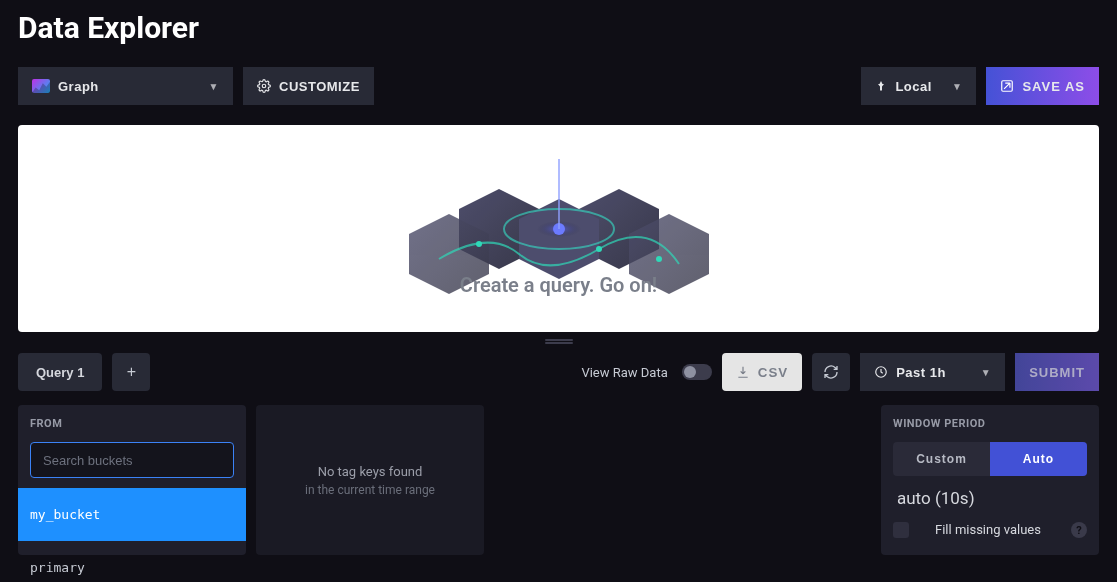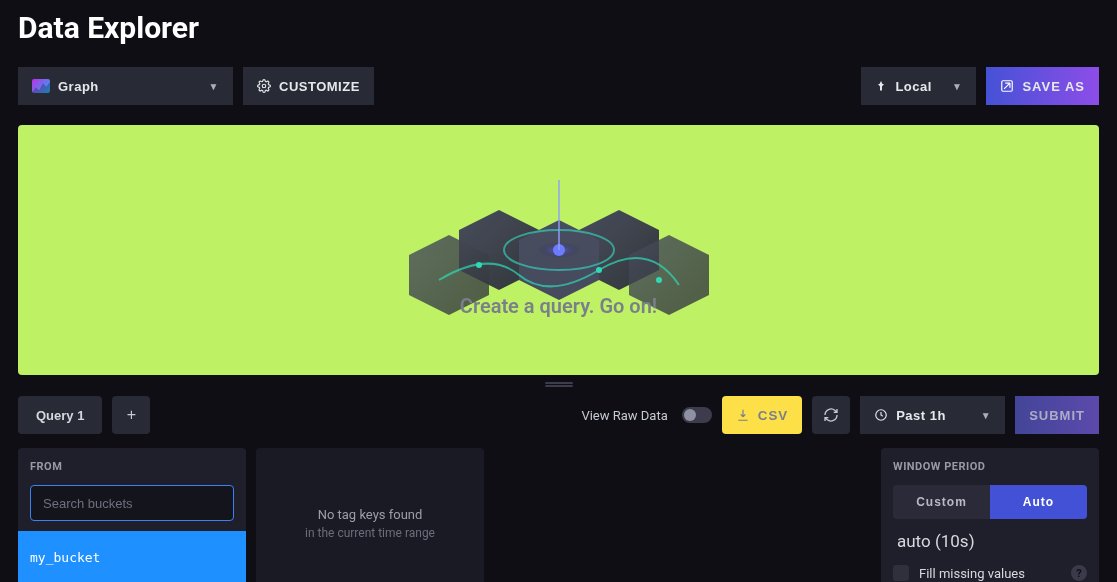--- a/index.html
+++ b/index.html
@@ -57,23 +57,23 @@
   }
   .graph-icon::after {
     content:""; position:absolute; inset:0;
     background: rgba(0,0,0,0.25);
     clip-path: polygon(0 100%, 20% 60%, 40% 80%, 60% 30%, 80% 55%, 100% 20%, 100% 100%);
   }
   .gear-icon, .pin-icon, .export-icon, .clock-icon, .download-icon, .refresh-icon, .info-icon {
     display:inline-flex; align-items:center; justify-content:center;
   }
   .canvas {
-    background: #bef264;
+    background: #ffffff;
     border-radius: 4px;
-    height: 250px;
+    height: 207px;
     display:flex;
     align-items:center;
     justify-content:center;
     position: relative;
     overflow:hidden;
   }
   .canvas-art {
     position:absolute; inset:0;
     display:flex; align-items:center; justify-content:center;
   }
@@ -103,21 +103,21 @@
   }
   .raw-label { font-size:13px; color:#c6cad3; margin-right:4px; }
   .toggle {
     width:30px; height:16px; background:#3c3c4c; border-radius:8px; position:relative; cursor:pointer;
   }
   .toggle::after {
     content:""; position:absolute; left:2px; top:2px; width:12px; height:12px;
     border-radius:50%; background:#8e91a1;
   }
   .csv-btn {
-    background:#fde047; border:none; border-radius:4px; height:38px;
+    background:#e5e5e5; border:none; border-radius:4px; height:38px;
     padding:0 14px; display:inline-flex; align-items:center; gap:8px;
     color:#7a7f8a; font-weight:700; letter-spacing:1px; cursor:pointer;
   }
   .icon-btn {
     width:38px; height:38px; background:#282a36; border:none; border-radius:4px;
     display:inline-flex; align-items:center; justify-content:center; color:#c6cad3; cursor:pointer;
   }
   .time-btn { width:145px; justify-content:flex-start; }
   .script-btn { text-transform:uppercase; letter-spacing:1px; }
   .submit-btn {
@@ -151,21 +151,21 @@
   .tag-empty-2 { color:#6a6e7a; font-size:12px; margin-top:4px; }
   .segmented {
     display:flex; background:#2a2a38; border-radius:4px; overflow:hidden; height:34px; margin-bottom:12px;
   }
   .seg-btn {
     flex:1; border:none; background:transparent; color:#b7bac4;
     font-weight:700; letter-spacing:1px; font-size:12px; cursor:pointer;
   }
   .seg-btn.active { background:#4251d6; color:#fff; }
   .auto-value { color:#d6d8de; font-size:17px; margin: 6px 4px 14px 4px; }
-  .checkbox-row { display:flex; align-items:center; gap:10px; }
+  .checkbox-row { display:flex; align-items:flex-start; gap:26px; }
   .checkbox {
     width:16px; height:16px; background:#2f2f3e; border-radius:3px; cursor:pointer;
   }
   .check-label { color:#d6d8de; font-size:13px; flex:1; }
   .info-dot {
     width:16px; height:16px; border-radius:50%; background:#3a3a4a;
     display:inline-flex; align-items:center; justify-content:center;
     color:#0f0e15; font-size:11px; font-weight:700;
   }
   

